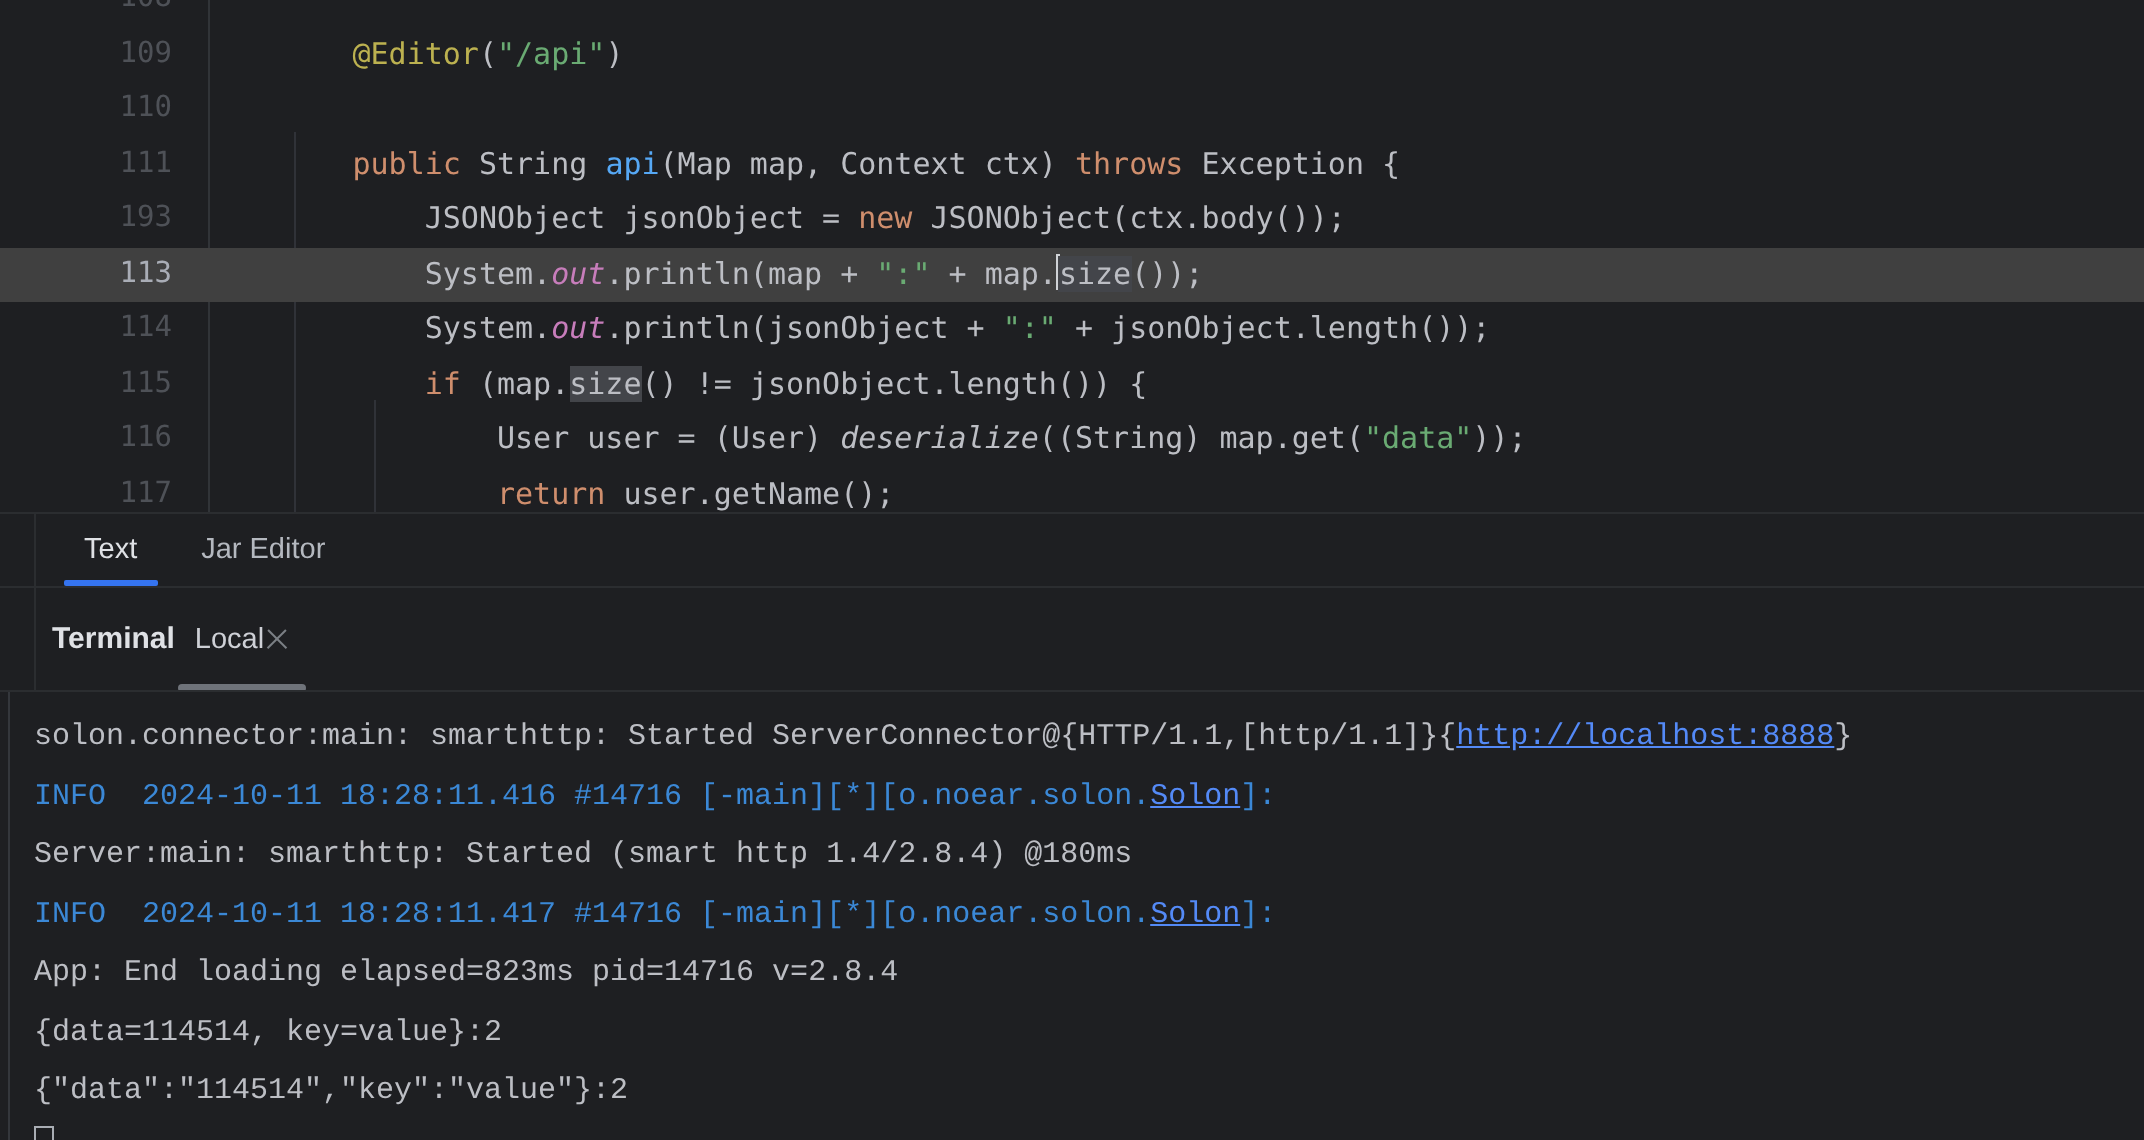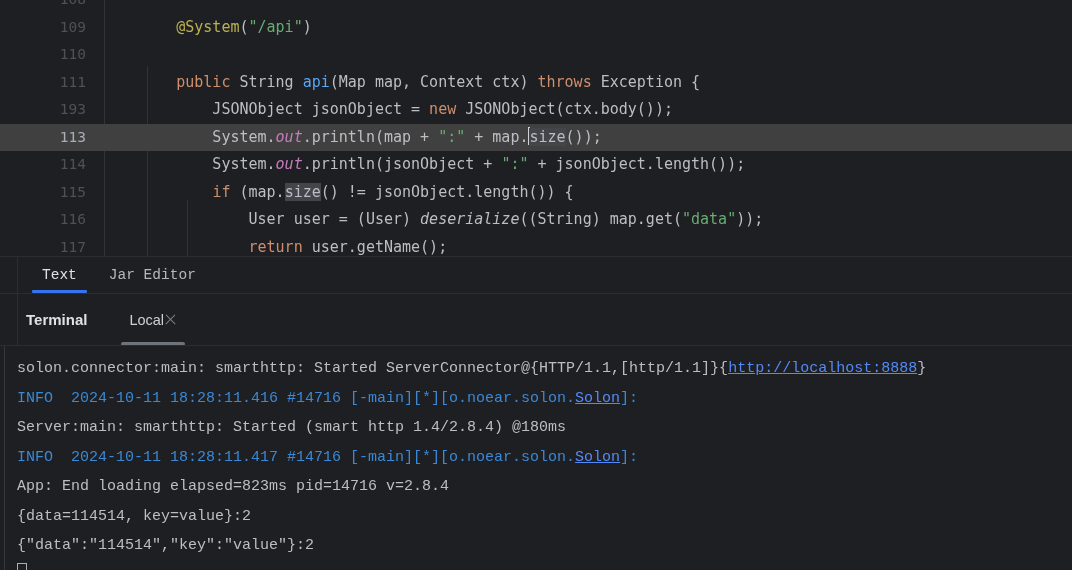--- a/index.html
+++ b/index.html
@@ -109,21 +109,21 @@
     display: flex;
     align-items: stretch;
     padding-left: 26px;
     box-sizing: border-box;
     position: relative;
   }
   .etab {
     display: flex;
     align-items: center;
     padding: 0 16px;
-    font-family: Liberation Mono, monospace;
+    font-family: Liberation Sans, sans-serif;
     font-size: 14.5px;
     color: #b4b8bf;
     position: relative;
     cursor: default;
   }
   .etab.active { color: #dfe1e5; }
   .etab.active::after {
     content: "";
     position: absolute;
     left: 6px;
@@ -151,21 +151,20 @@
     align-items: center;
     padding-left: 26px;
     box-sizing: border-box;
     position: relative;
   }
   .term-title {
     font-family: "Liberation Sans", sans-serif;
     font-size: 15px;
     font-weight: bold;
     color: #dfe1e5;
-    margin-right: 32px;
   }
   .term-tab {
     display: flex;
     align-items: center;
     gap: 0;
     padding: 6px 10px 6px 10px;
     font-family: "Liberation Sans", sans-serif;
     font-size: 14.5px;
     color: #ced0d6;
     position: relative;
@@ -245,21 +244,21 @@
 <body>
 
 <div class="app">
 
   <div class="editor">
     <div class="gutter-sep gsep1"></div>
     <div class="indent-guide" style="left:147px; top:66px; bottom:0;"></div>
     <div class="indent-guide" style="left:187px; top:200px; bottom:0;"></div>
     <div class="editor-rows" id="editor-rows">
         <div class="code-row"><span class="gutter-num">108</span></div>
-        <div class="code-row"><span class="gutter-num">109</span><span class="code-text"><span class="t-plain">        </span><span class="t-anno">@System</span><span class="t-punc">(</span><span class="t-str">"/api"</span><span class="t-punc">)</span></span></div>
+        <div class="code-row"><span class="gutter-num">109</span><span class="code-text"><span class="t-plain">        </span><span class="t-anno">@Editor</span><span class="t-punc">(</span><span class="t-str">"/api"</span><span class="t-punc">)</span></span></div>
         <div class="code-row"><span class="gutter-num">110</span></div>
         <div class="code-row"><span class="gutter-num">111</span><span class="code-text"><span class="t-plain">        </span><span class="t-kw">public</span><span class="t-plain"> </span><span class="t-type">String</span><span class="t-plain"> </span><span class="t-fn">api</span><span class="t-plain">(Map map, Context ctx) </span><span class="t-kw">throws</span><span class="t-plain"> Exception {</span></span></div>
         <div class="code-row"><span class="gutter-num">193</span><span class="code-text"><span class="t-plain">            JSONObject jsonObject = </span><span class="t-kw">new</span><span class="t-plain"> JSONObject(ctx.body());</span></span></div>
         <div class="code-row current"><span class="gutter-num">113</span><span class="code-text"><span class="t-plain">            System.</span><span class="t-static">out</span><span class="t-plain">.println(map + </span><span class="t-str">":"</span><span class="t-plain"> + map.</span><span class="caret"></span><span class="t-sel">size</span><span class="t-plain">());</span></span></div>
         <div class="code-row"><span class="gutter-num">114</span><span class="code-text"><span class="t-plain">            System.</span><span class="t-static">out</span><span class="t-plain">.println(jsonObject + </span><span class="t-str">":"</span><span class="t-plain"> + jsonObject.length());</span></span></div>
         <div class="code-row"><span class="gutter-num">115</span><span class="code-text"><span class="t-plain">            </span><span class="t-kw">if</span><span class="t-plain"> (map.</span><span class="t-sel">size</span><span class="t-plain">() != jsonObject.length()) {</span></span></div>
         <div class="code-row"><span class="gutter-num">116</span><span class="code-text"><span class="t-plain">                User user = (User) </span><span class="t-ital">deserialize</span><span class="t-plain">((String) map.get(</span><span class="t-str">"data"</span><span class="t-plain">));</span></span></div>
         <div class="code-row"><span class="gutter-num">117</span><span class="code-text"><span class="t-plain">                </span><span class="t-kw">return</span><span class="t-plain"> user.getName();</span></span></div>
       </div>
   </div>

